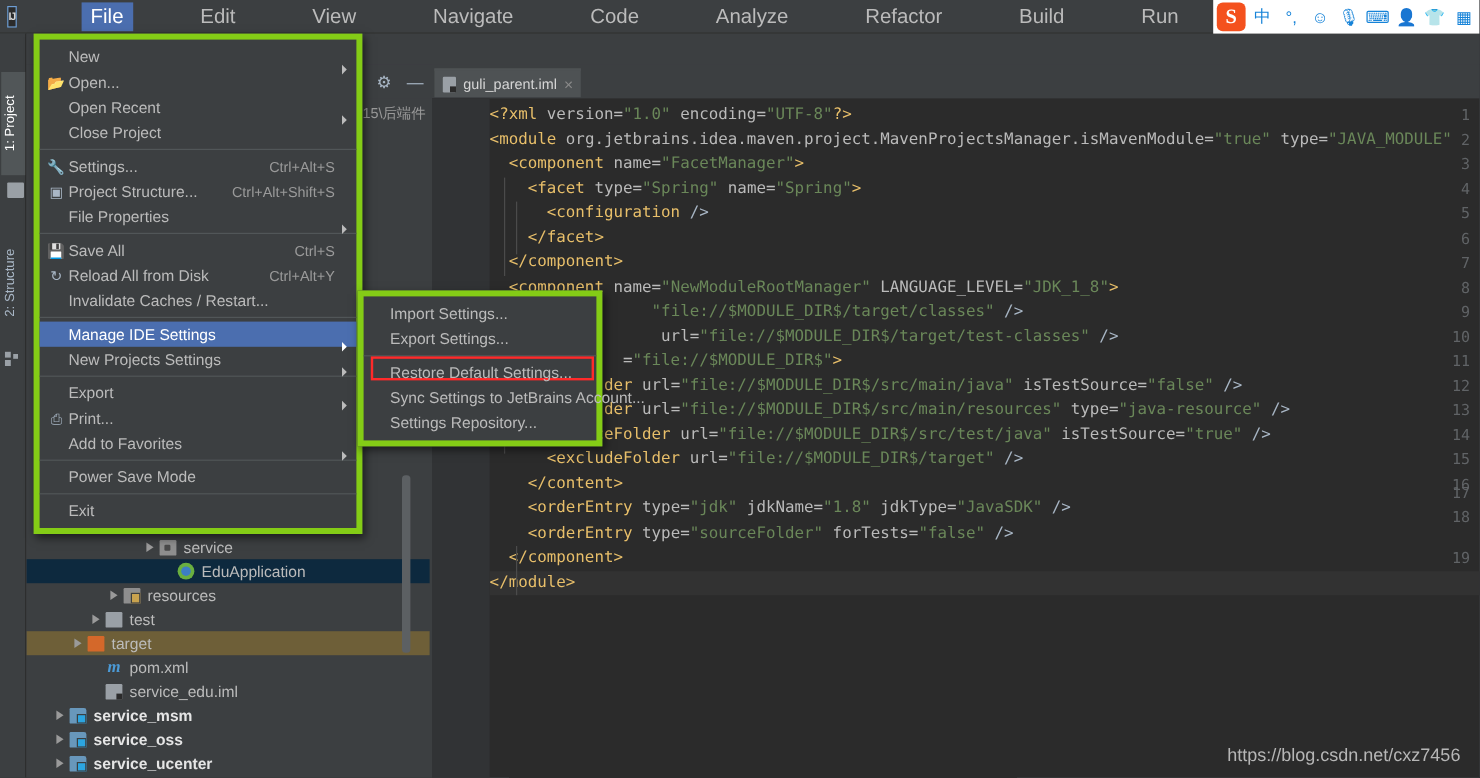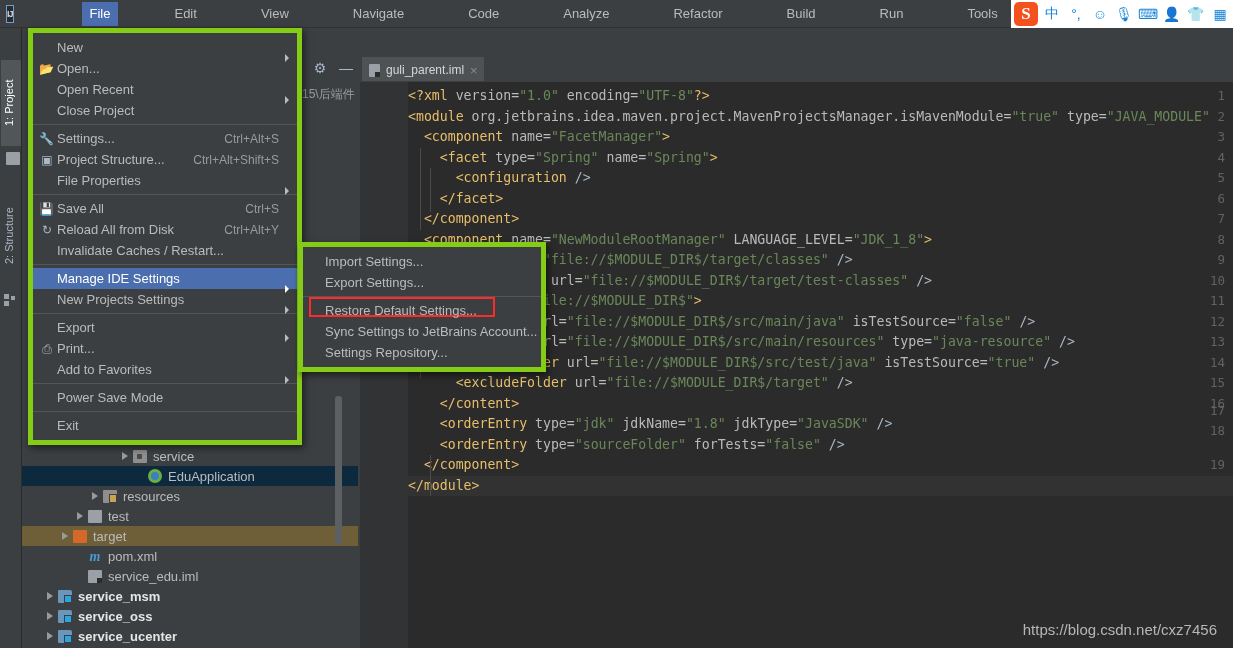--- a/index.html
+++ b/index.html
@@ -11,28 +11,28 @@
   }
   #app { position: relative; width: 1233px; height: 648px; background: #3c3f41; }
 
   
   .menubar {
     position: absolute; left: 0; top: 0; width: 1233px; height: 28px;
     background: #3c3f41; display: flex; align-items: center;
     border-bottom: 1px solid #323232;
   }
   .ij-logo {
-    width: 18px; height: 18px; margin: 0 20px 0 6px;
+    width: 18px; height: 18px; margin: 0 6px 0 6px;
     background: #2b2b2b; border: 1px solid #6e9ed4;
     display: flex; align-items: center; justify-content: center;
     color: #d6d6d6; font-size: 9px; font-weight: bold; letter-spacing: -1px;
     font-family: "Liberation Sans", sans-serif;
   }
   .menu-item {
-    padding: 4px 8px; font-size: 13px; color: #bbbbbb; cursor: default;
+    padding: 4px 8px; font-size: 17px; color: #bbbbbb; cursor: default;
     line-height: 16px; white-space: nowrap; margin-left: 48px;
   }
   .menu-item.active { background: #4b6eaf; color: #ffffff; }
   .win-title {
     margin-left: 44px; font-size: 13px; color: #9a9a9a; white-space: nowrap;
     overflow: hidden;
   }
   .tray {
     position: absolute; right: 0; top: 0; height: 28px; background: #ffffff;
     display: flex; align-items: center; padding: 0 3px; gap: 4px;
@@ -187,21 +187,21 @@
   .m-arrow {
     width: 12px; flex: none; position: relative;
   }
   .m-arrow::after {
     content: ""; position: absolute; right: 2px; top: 6px;
     border: 4px solid transparent; border-left-color: #bbbbbb; border-right: 0;
   }
   .mrow.hl .m-arrow::after { border-left-color: #ffffff; }
   .msep { height: 1px; background: #515658; margin: 3px 0; }
 
-  #sub-menu { left: 298px; top: 242px; width: 248px; padding: 4px 0; }
+  #sub-menu { left: 298px; top: 242px; width: 204px; padding: 4px 0; }
   .sub-hl-box {
     position: absolute; left: 6px; top: 50px; width: 186px; height: 20px;
     border: 2px solid #ff2a2a; box-sizing: border-box; pointer-events: none;
   }
 </style>
 </head>
 <body>
 
 <div id="app">
 

